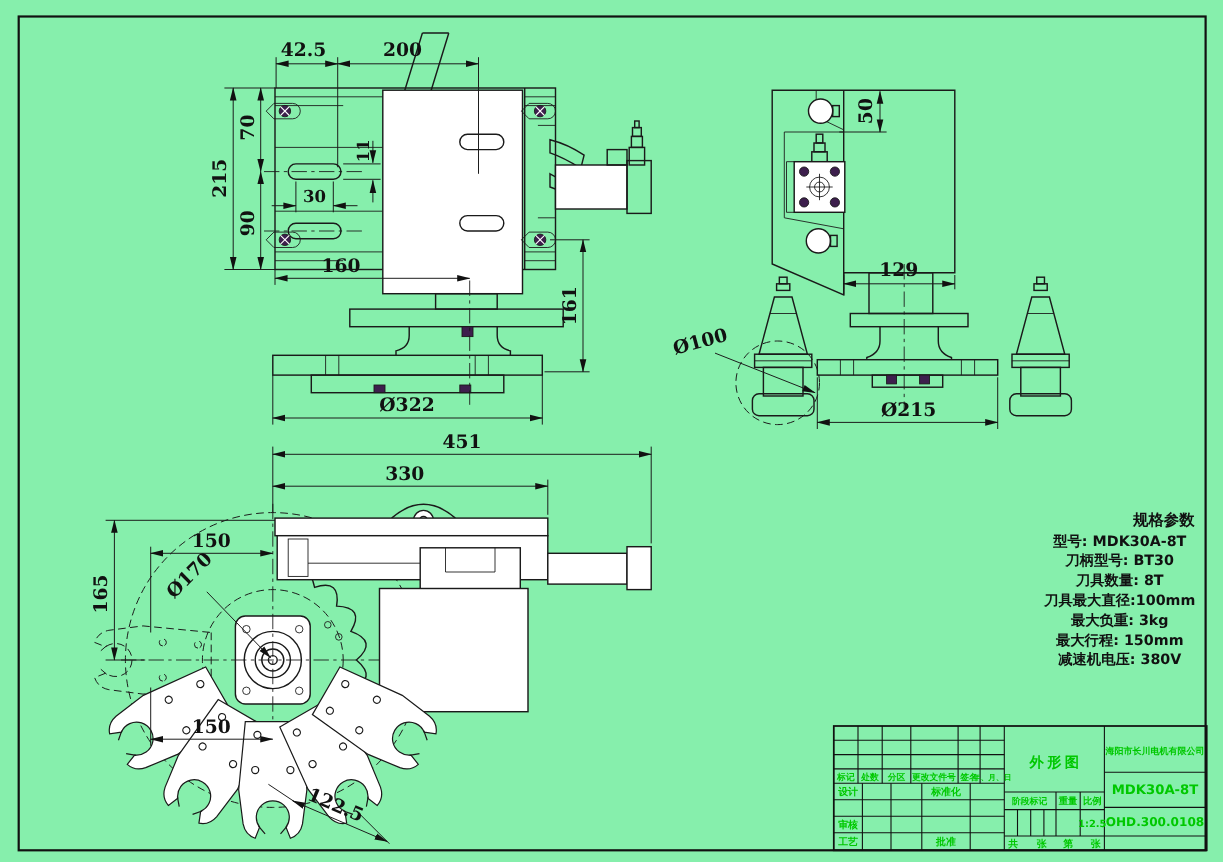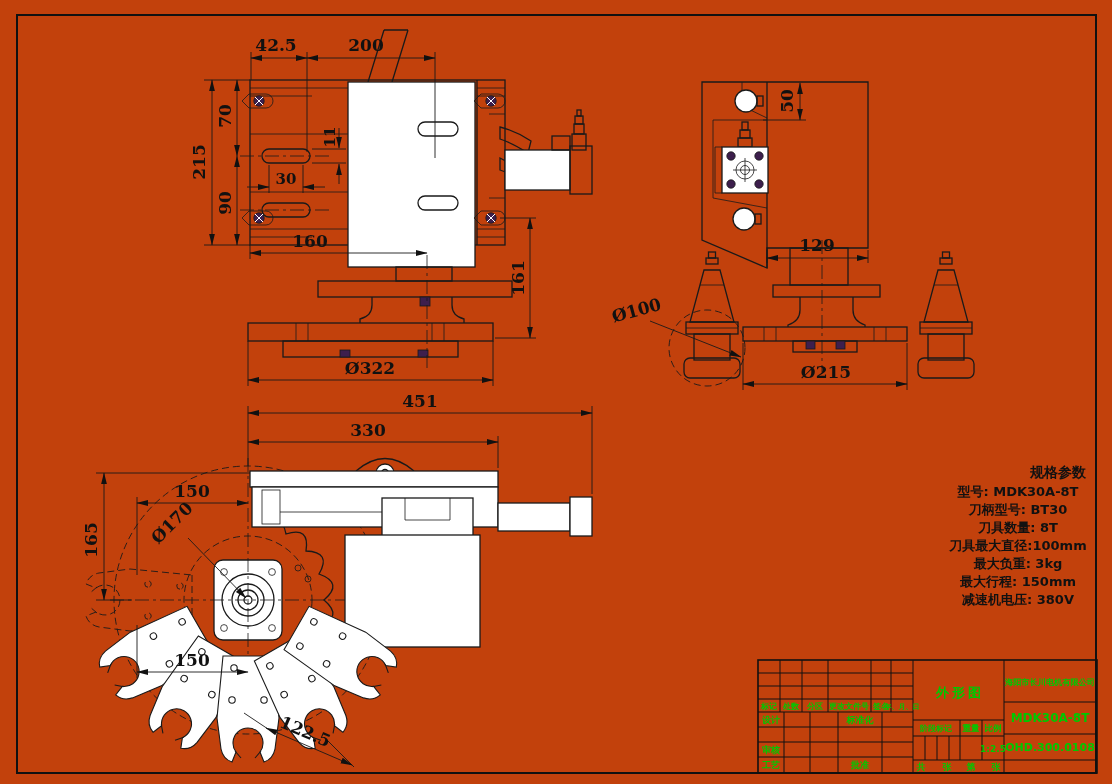--- a/index.html
+++ b/index.html
@@ -1,16 +1,16 @@
 <!DOCTYPE html>
 <html><head>
 <meta charset="utf-8">
 <style>
   html,body{margin:0;padding:0;background:#fff;}
-  #canvas{position:relative;width:1112px;height:784px;background:#c2410c;overflow:hidden;
+  #canvas{position:relative;width:1112px;height:784px;background:#86efac;overflow:hidden;
           font-family:"DejaVu Sans",sans-serif;}
   svg{position:absolute;left:0;top:0;}
   .obj{stroke:#1a1a1a;stroke-width:1.3;fill:none;}
   .objw{stroke:#1a1a1a;stroke-width:1.3;fill:#fff;}
   .thin{stroke:#1a1a1a;stroke-width:0.8;fill:none;}
   .dimln{stroke:#1a1a1a;stroke-width:0.9;fill:none;}
   .cl{stroke:#1a1a1a;stroke-width:0.8;fill:none;stroke-dasharray:14 4 3 4;}
   .hid{stroke:#1a1a1a;stroke-width:0.9;fill:none;stroke-dasharray:7 4;}
   .dim{font:bold 17px "DejaVu Serif",serif;fill:#111;}
   .dimS{font:bold 15px "DejaVu Serif",serif;fill:#111;}

